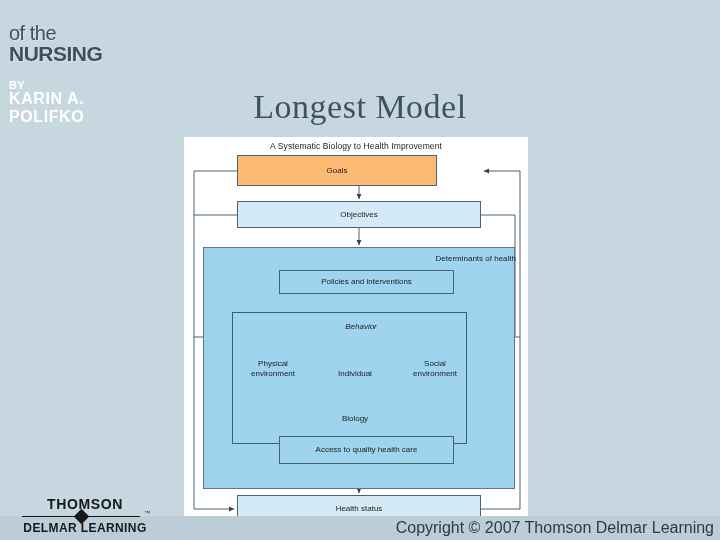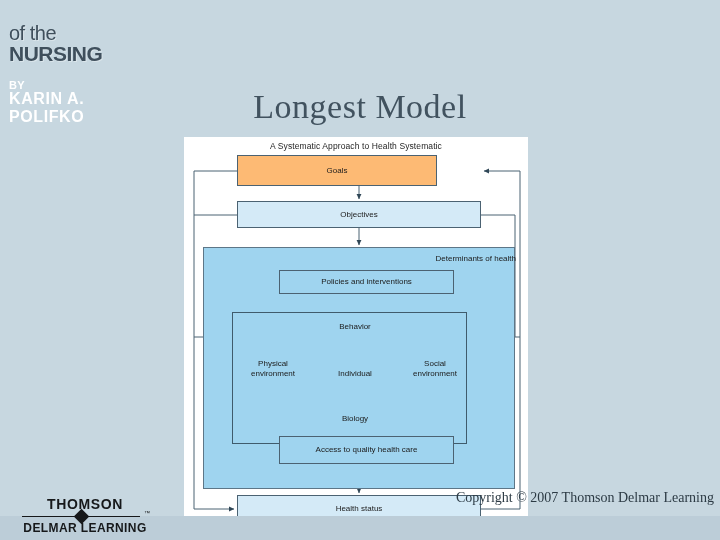--- a/index.html
+++ b/index.html
@@ -76,37 +76,37 @@
     position:absolute;left:48px;top:175px;width:235px;height:132px;
     border:1px solid #3f5b6c;box-sizing:border-box;background:transparent;
   }
   .box-access    {left:95px;top:299px;width:175px;height:28px;background:#9fd4ef;}
   .box-health    {left:53px;top:358px;width:244px;height:28px;background:#d4eaf7;}
 
   .lbl{
     position:absolute;font-size:8px;color:#1b1b1b;text-align:center;
     line-height:1.25;
   }
-  .lbl-behavior {left:135px;top:185px;width:72px;}
+  .lbl-behavior {left:141px;top:185px;width:72px;font-style:italic;}
   .lbl-individual{left:139px;top:232px;width:64px;}
   .lbl-biology  {left:140px;top:277px;width:62px;}
   .lbl-phys     {left:56px;top:222px;width:66px;}
   .lbl-soc      {left:218px;top:222px;width:66px;}
 
   .svg-layer{position:absolute;left:0;top:0;width:344px;height:388px;}
 
   
   .footer-band{
     position:absolute;left:0;top:516px;width:720px;height:24px;
     background:#bccdd8;
   }
   .copyright{
-    position:absolute;right:6px;top:490px;
-    font-family:Liberation Serif, serif;
-    font-size:14px;color:#2c3a44;
+    position:absolute;right:6px;top:519px;
+    font-family:Liberation Sans, sans-serif;
+    font-size:16px;color:#2c3a44;
   }
   .thomson{position:absolute;left:18px;top:496px;width:130px;height:40px;}
   .th-name{
     position:absolute;left:4px;top:0;width:126px;text-align:center;
     font-size:14px;font-weight:bold;color:#16181a;letter-spacing:.6px;
   }
   .th-rule{position:absolute;left:4px;top:20px;width:118px;height:1px;background:#16181a;}
   .th-diamond{
     position:absolute;left:58px;top:15px;width:11px;height:11px;
     background:#16181a;transform:rotate(45deg);
@@ -124,21 +124,21 @@
   <div class="cover-line c2">of the</div>
   <div class="cover-line c3">NURSING</div>
   <div class="by">BY</div>
   <div class="author">KARIN A. POLIFKO</div>
 </div>
 
 <div class="slide-title">Longest Model</div>
 
 <div class="diagram">
 
-  <div class="dg-head">A Systematic Approach to Health Systematic</div>
+  <div class="dg-head">A Systematic Biology to Health Improvement</div>
 
   <svg class="svg-layer" viewBox="0 0 344 388" xmlns="http://www.w3.org/2000/svg">
     <defs>
       <marker id="ah" markerWidth="7" markerHeight="7" refX="5.4" refY="2.6" orient="auto" markerUnits="strokeWidth">
         <path d="M0,0 L5.6,2.6 L0,5.2 z" fill="#2f4656"></path>
       </marker>
     </defs>
     <g stroke="#4b6272" stroke-width="1" fill="none">
 
       <line x1="175" y1="49" x2="175" y2="62" marker-end="url(#ah)"></line>

